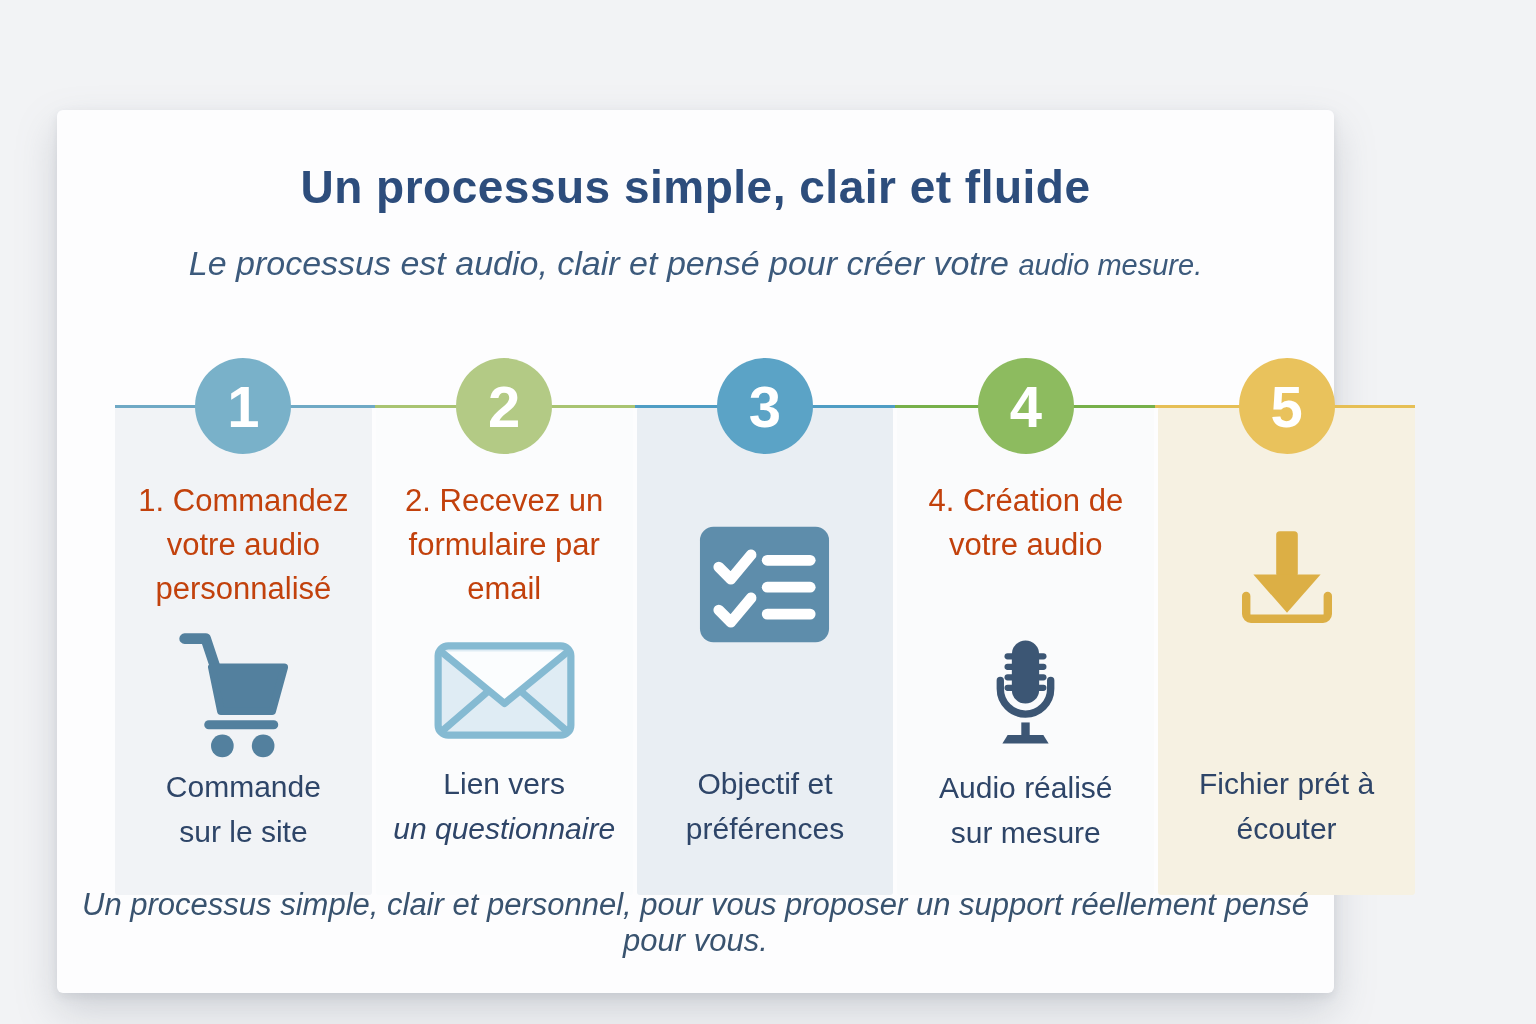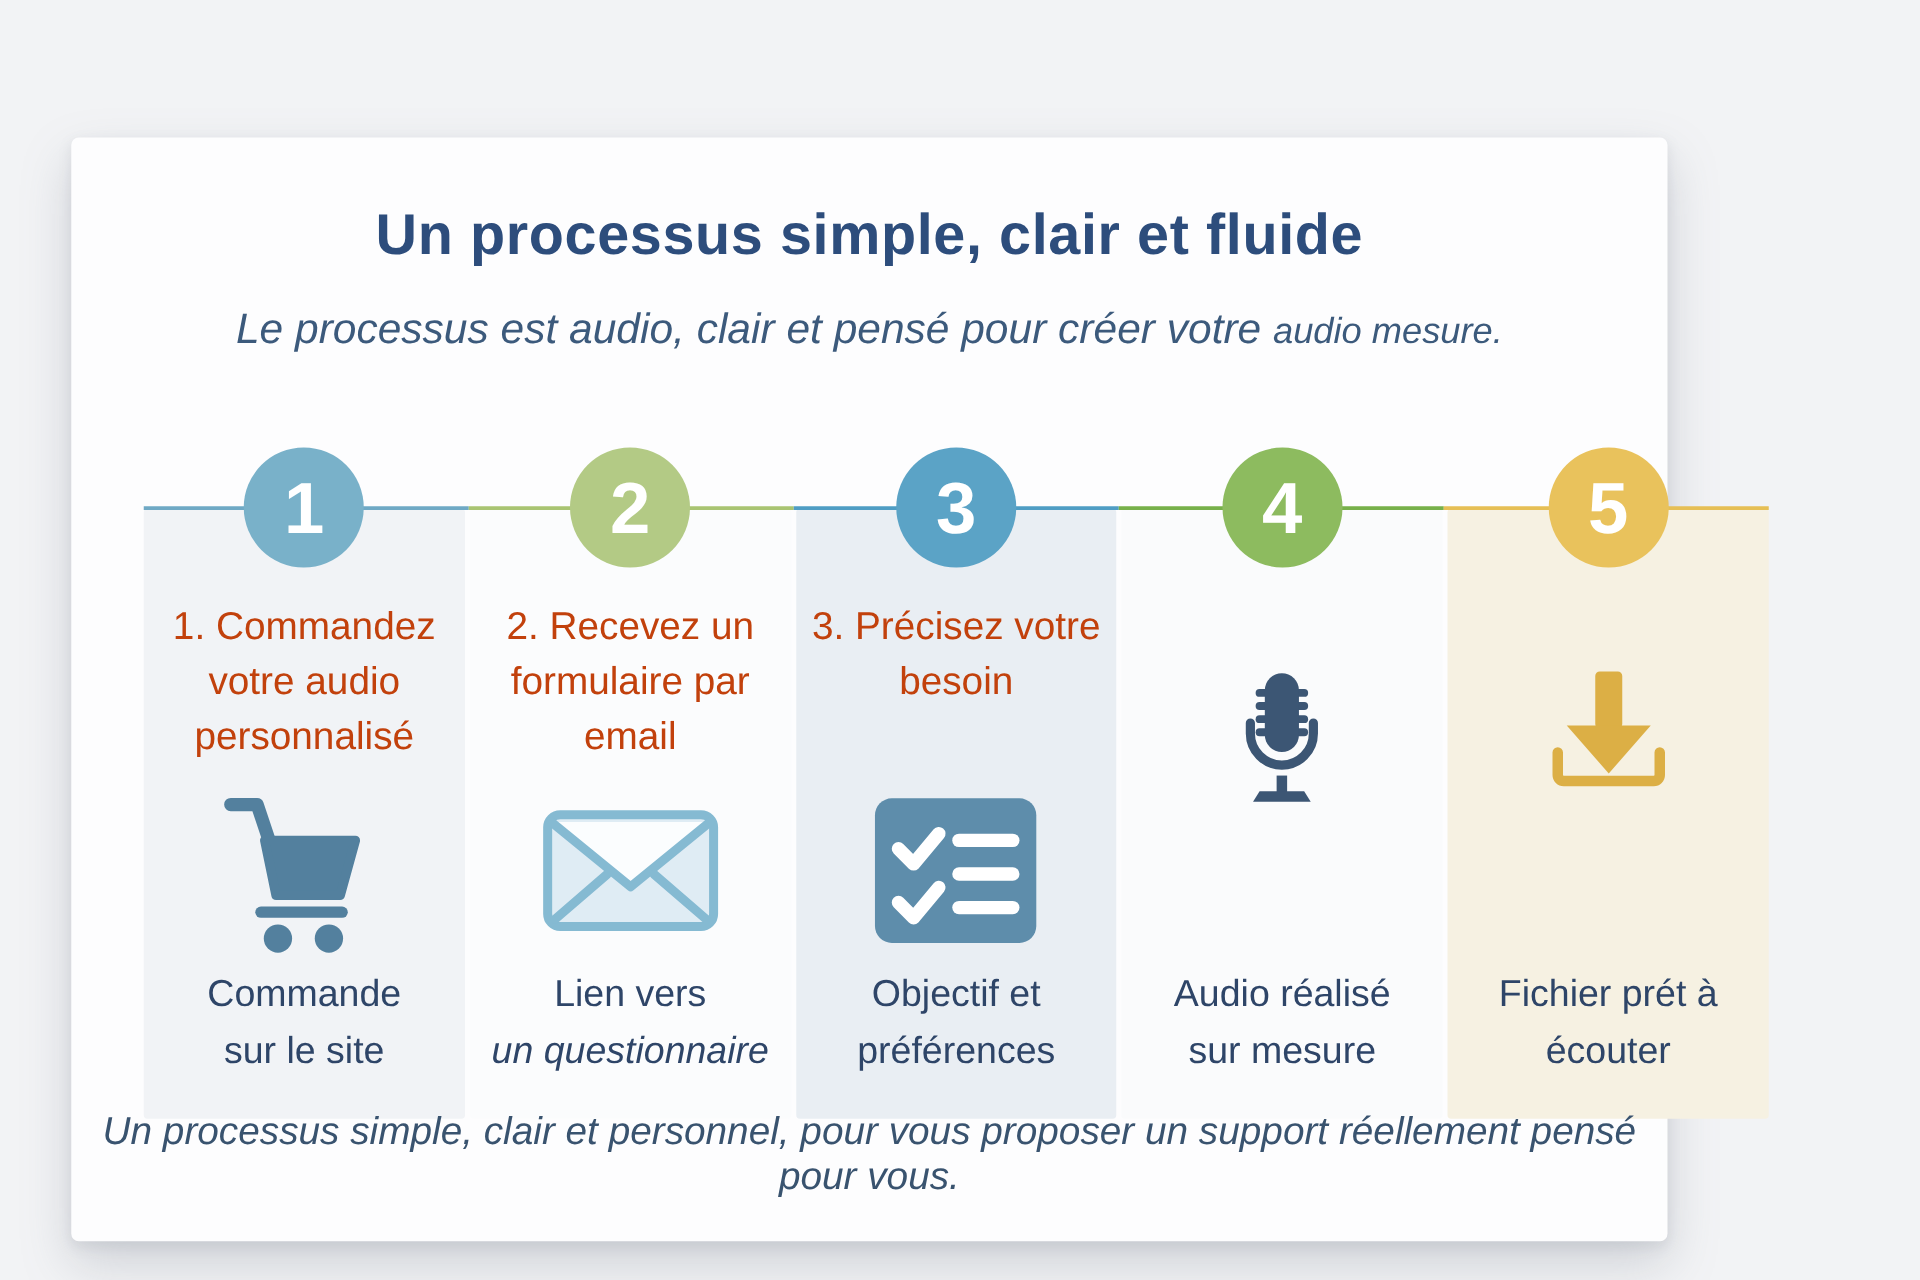--- a/index.html
+++ b/index.html
@@ -99,21 +99,21 @@
     flex:1;
     display:flex;
     align-items:center;
     justify-content:center;
   }
   .caption{
     text-align:center;
     font-size:30px;
     line-height:1.5;
     color:#2e4568;
-    margin-bottom:32px;
+    margin-bottom:44px;
   }
   .caption .italic{font-style:italic;}
   .footer-note{
     position:absolute;
     left:0;right:0;
     bottom:34px;
     text-align:center;
     font-style:italic;
     font-size:31px;
     color:#39536f;
@@ -177,41 +177,41 @@
       <div class="caption">
         <span>Lien vers</span><br>
         <span class="italic">un questionnaire</span>
       </div>
     </div>
 
     <div class="step-col step-3">
       <div class="circle">
         <span>3</span>
       </div>
-      <h3 class="step-title">3. Précisez votre besoin</h3>
       <div class="icon-wrap">
         <svg width="135" height="121" viewBox="0 0 100 90" fill="none">
           <rect x="2" y="2" width="96" height="86" rx="10" fill="#5e8dab"></rect>
           <path d="M16 32 L25 41 L40 23" stroke="#ffffff" stroke-width="8" fill="none" stroke-linecap="round" stroke-linejoin="round"></path>
           <path d="M16 64 L25 73 L40 55" stroke="#ffffff" stroke-width="8" fill="none" stroke-linecap="round" stroke-linejoin="round"></path>
           <line x1="52" y1="27" x2="84" y2="27" stroke="#ffffff" stroke-width="8" stroke-linecap="round"></line>
           <line x1="52" y1="47" x2="84" y2="47" stroke="#ffffff" stroke-width="8" stroke-linecap="round"></line>
           <line x1="52" y1="67" x2="84" y2="67" stroke="#ffffff" stroke-width="8" stroke-linecap="round"></line>
         </svg>
       </div>
       <div class="caption">
         <span>Objectif et</span><br>
         <span>préférences</span>
       </div>
     </div>
 
     <div class="step-col step-4">
       <div class="circle">
         <span>4</span>
       </div>
+      <h3 class="step-title">4. Création de votre audio</h3>
       <div class="icon-wrap">
         <svg width="105" height="146" viewBox="0 0 100 110" fill="none">
           <g fill="#3c5674">
             <rect x="30" y="18" width="40" height="6" rx="3"></rect>
             <rect x="30" y="28" width="40" height="6" rx="3"></rect>
             <rect x="30" y="38" width="40" height="6" rx="3"></rect>
             <rect x="30" y="48" width="40" height="6" rx="3"></rect>
             <rect x="37" y="6" width="26" height="60" rx="13"></rect>
             <rect x="46" y="84" width="8" height="13"></rect>
             <path d="M33 96 h34 l5 8 h-44 z"></path>

